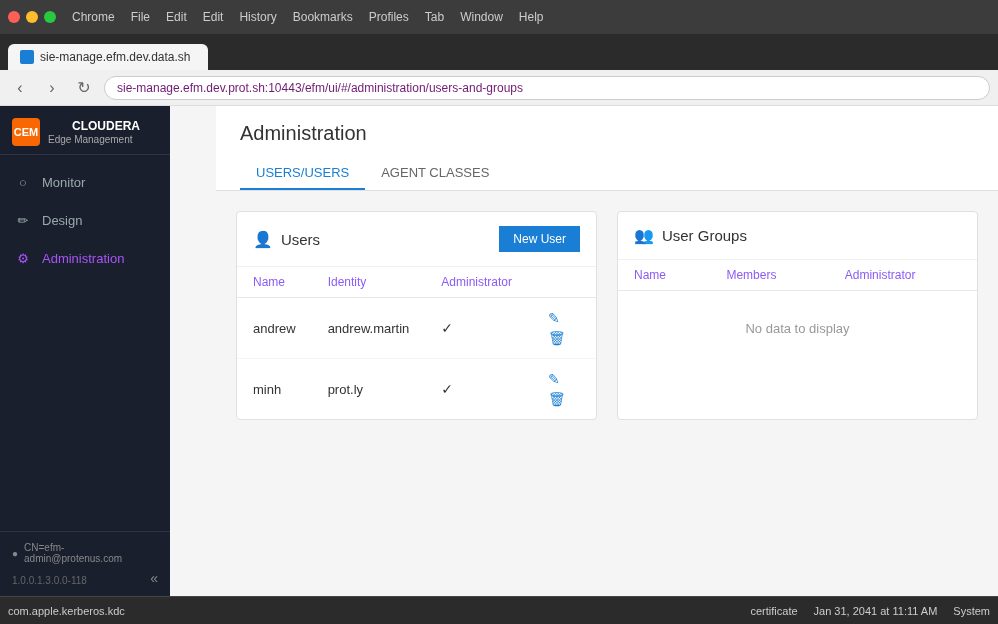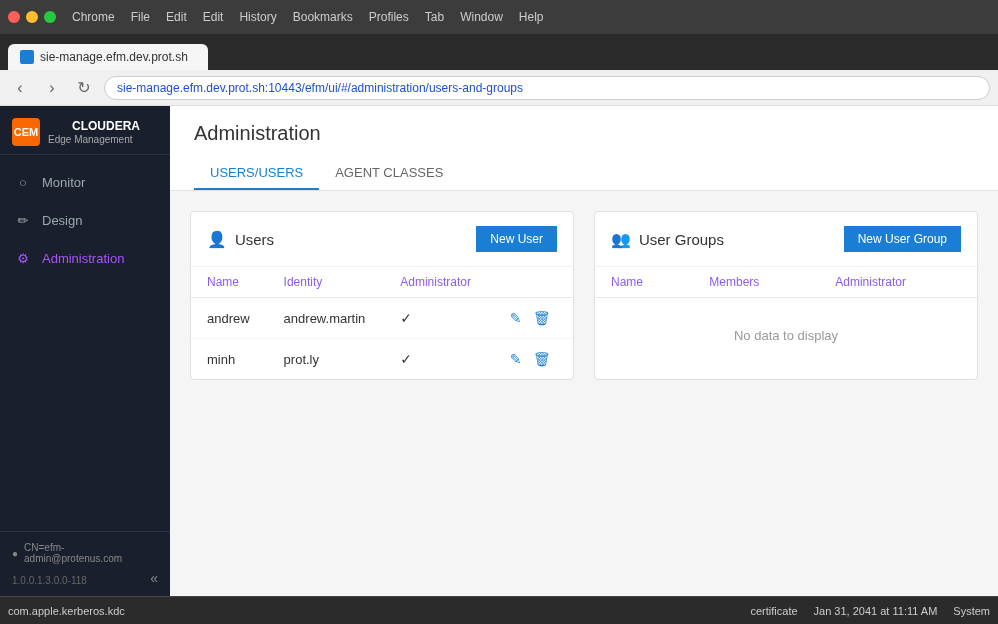--- a/index.html
+++ b/index.html
@@ -15,24 +15,24 @@
     .browser-menu { display: flex; gap: 16px; margin-left: 16px; color: #ccc; font-size: 12px; }
 
     
     .tab-bar { background: #2b2b2b; height: 36px; display: flex; align-items: flex-end; padding: 0 8px; }
     .browser-tab { background: #f5f5f5; border-radius: 6px 6px 0 0; padding: 6px 12px; font-size: 12px; color: #333; display: flex; align-items: center; gap: 6px; min-width: 200px; }
     .tab-favicon { width: 14px; height: 14px; background: #1a7fd4; border-radius: 2px; }
 
     
     .address-bar { background: #f0f0f0; height: 36px; display: flex; align-items: center; padding: 0 8px; gap: 8px; border-bottom: 1px solid #ddd; }
     .nav-btn { width: 24px; height: 24px; border: none; background: none; cursor: pointer; color: #666; font-size: 16px; display: flex; align-items: center; justify-content: center; }
-    .address-input { flex: 1; height: 24px; border: 1px solid #ccc; border-radius: 12px; padding: 0 12px; font-size: 12px; background: white; color: #1d4ed8; }
-
-    
-    .app-layout { display: flex; flex: 1; overflow: hidden; }
+    .address-input { flex: 1; height: 24px; border: 1px solid #ccc; border-radius: 12px; padding: 0 12px; font-size: 12px; background: white; color: #701a75; }
+
+    
+    .app-layout { display: flex; flex: 1; overflow: hidden; gap: 46px; }
 
     
     .sidebar { width: 170px; background: #1a1f2e; color: #aaa; display: flex; flex-direction: column; flex-shrink: 0; }
     .sidebar-logo { padding: 12px 12px 8px; border-bottom: 1px solid #2d3447; display: flex; align-items: center; gap: 8px; }
     .logo-box { background: #f96702; width: 28px; height: 28px; border-radius: 4px; display: flex; align-items: center; justify-content: center; color: white; font-weight: bold; font-size: 11px; }
     .logo-text { color: white; font-size: 12px; line-height: 1.3; font-weight: 600; margin-left: 24px; }
     .logo-sub { color: #aaa; font-size: 10px; font-weight: normal; }
 
     .sidebar-nav { flex: 1; padding-top: 8px; }
     .sidebar-item { display: flex; align-items: center; gap: 10px; padding: 10px 14px; cursor: pointer; color: #9aa; font-size: 13px; }
@@ -97,21 +97,21 @@
     <span>Profiles</span>
     <span>Tab</span>
     <span>Window</span>
     <span>Help</span>
   </div>
 </div>
 
 <div class="tab-bar">
   <div class="browser-tab">
     <div class="tab-favicon"></div>
-    <span>sie-manage.efm.dev.prot.sh</span>
+    <span>sie-manage.efm.dev.data.sh</span>
   </div>
 </div>
 
 <div class="address-bar">
   <button class="nav-btn">‹</button>
   <button class="nav-btn">›</button>
   <button class="nav-btn">↻</button>
   <input class="address-input" type="text" value="sie-manage.efm.dev.prot.sh:10443/efm/ui/#/administration/users-and-groups" style="">
 </div>
 
@@ -215,21 +215,20 @@
             </tbody>
         </table>
       </div>
 
       <div class="card">
         <div class="card-header">
           <div class="card-title">
             <span class="card-icon">👥</span>
             <span>User Groups</span>
           </div>
-          <button class="btn-primary">New User Group</button>
         </div>
         <table>
           <thead>
             <tr>
               <th>Name</th>
               <th>Members</th>
               <th>Administrator</th>
             </tr>
           </thead>
           <tbody>

